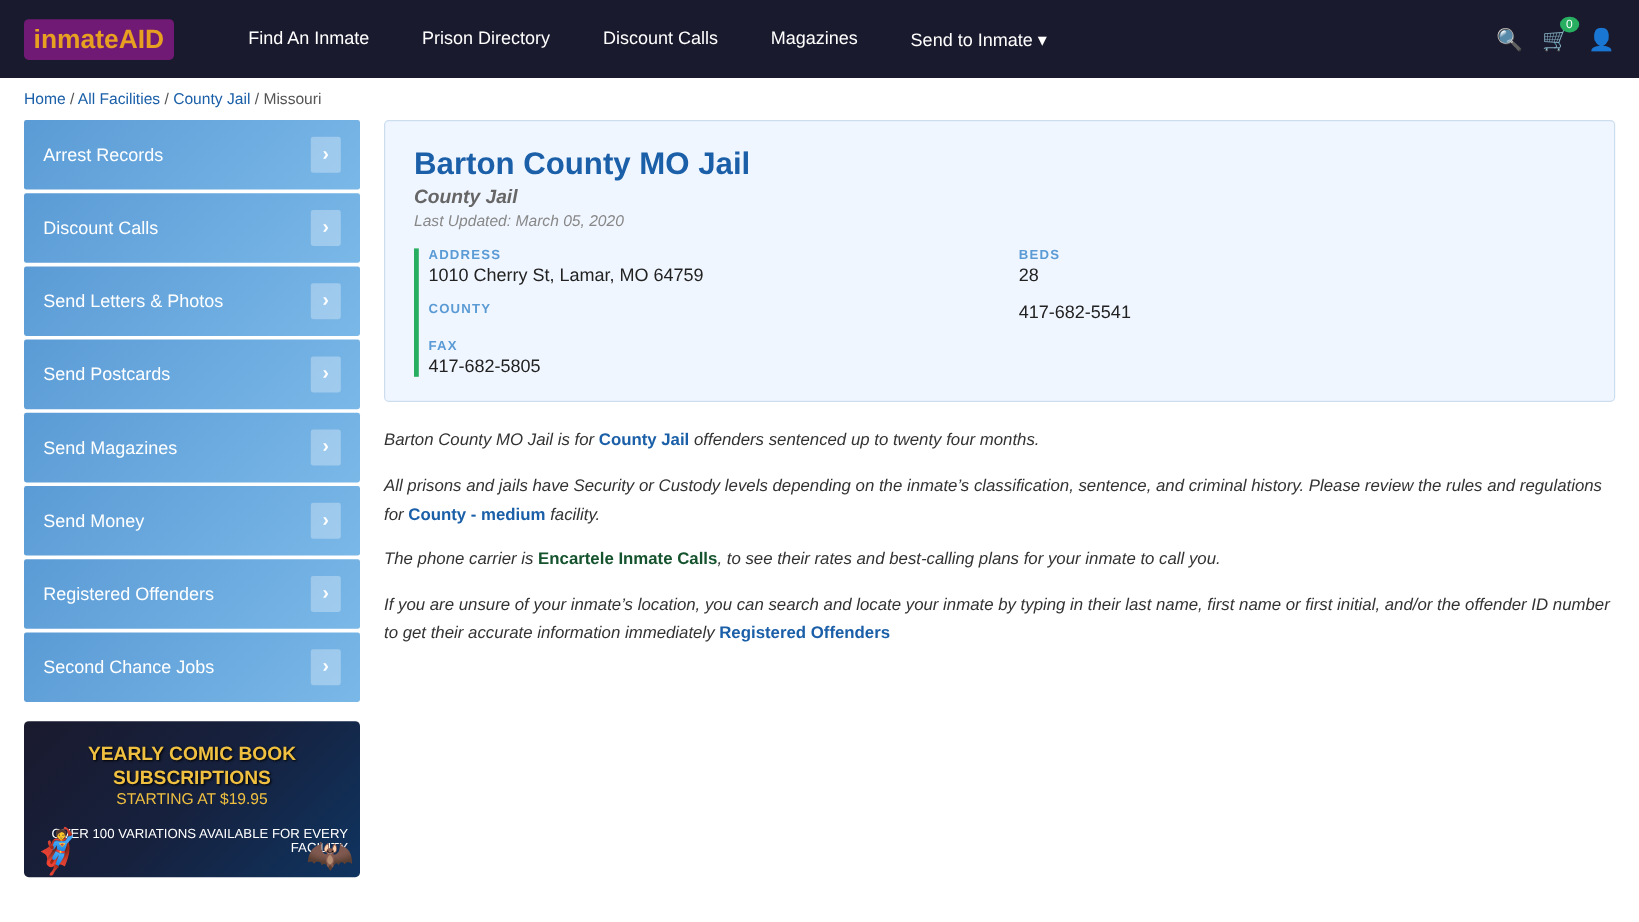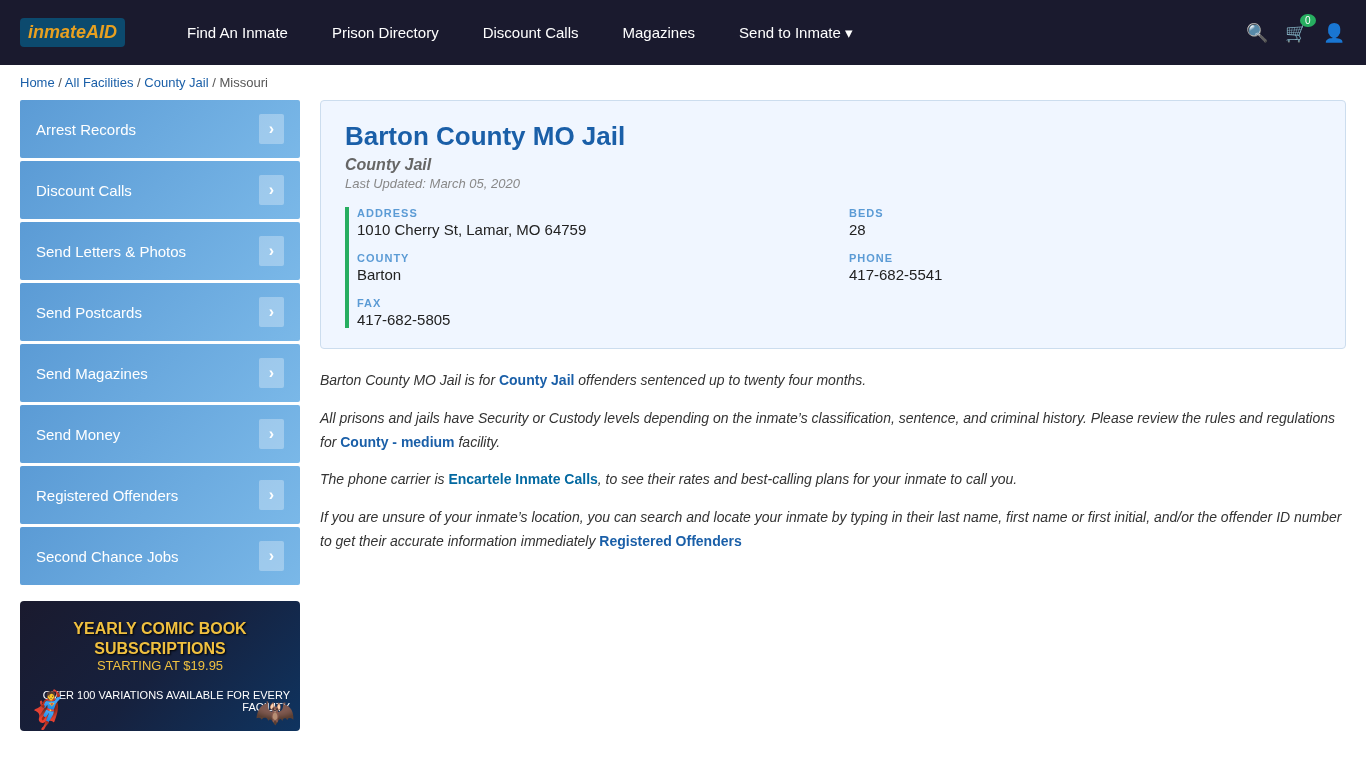--- a/index.html
+++ b/index.html
@@ -13,27 +13,26 @@
       padding: 0 20px;
       height: 65px;
       position: relative;
     }
     .nav-logo {
       margin-right: 40px;
       display: flex;
       align-items: center;
     }
     .logo-box {
-      background: #0c4a6e;
+      background: #701a75;
       padding: 4px 8px;
       border-radius: 4px;
       font-weight: 900;
-      font-size: 18px;
+      font-size: 22px;
       color: #1a5fa8;
-      font-style: italic;
     }
     .logo-box span { color: #e8a020; }
     .nav-links {
       display: flex;
       align-items: center;
       gap: 0;
       flex: 1;
     }
     .nav-link {
       color: #fff;
@@ -231,21 +230,21 @@
       font-style: italic;
     }
     .description a {
       color: #1a5fa8;
       font-weight: bold;
       text-decoration: none;
       font-style: normal;
     }
     .description .county-jail-link { color: #1a5fa8; font-weight: bold; font-style: normal; }
     .description .medium-link { color: #1a5fa8; font-weight: bold; font-style: normal; }
-    .description .calls-link { color: #0369a1; font-weight: bold; font-style: normal; }
+    .description .calls-link { color: #14532d; font-weight: bold; font-style: normal; }
     .description .offenders-link { color: #1a5fa8; font-weight: bold; font-style: normal; }
   </style>
 </head>
 <body>
 
 <nav>
   <div class="nav-logo">
     <div class="logo-box">
       <span>inmate</span><span style="color:#e8a020;">AID</span>
     </div>
@@ -336,24 +335,22 @@
         <div class="detail-group">
           <div class="detail-label">ADDRESS</div>
           <div class="detail-value">1010 Cherry St, Lamar, MO 64759</div>
         </div>
         <div class="detail-group">
           <div class="detail-label">BEDS</div>
           <div class="detail-value">28</div>
         </div>
         <div class="detail-group">
           <div class="detail-label">COUNTY</div>
-          <div class="detail-value">Barton</div>
-        </div>
-        <div class="detail-group">
-          <div class="detail-label">PHONE</div>
+        </div>
+        <div class="detail-group">
           <div class="detail-value">417-682-5541</div>
         </div>
         <div class="detail-group">
           <div class="detail-label">FAX</div>
           <div class="detail-value">417-682-5805</div>
         </div>
       </div>
     </div>
 
     <div class="description">

